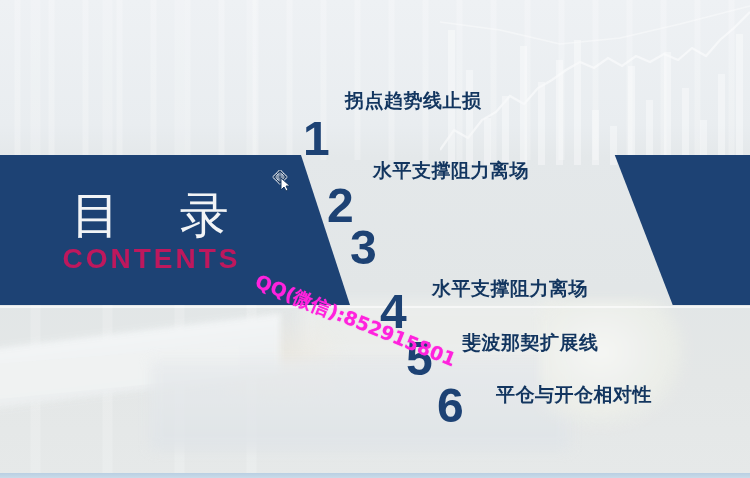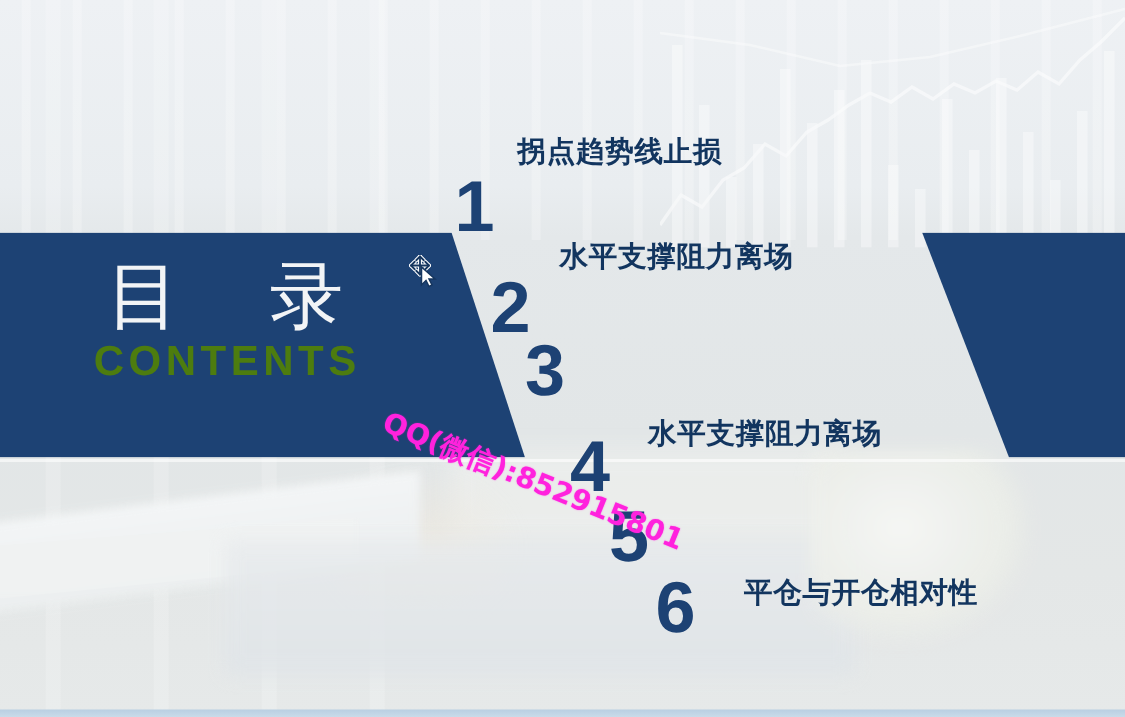--- a/index.html
+++ b/index.html
@@ -151,23 +151,24 @@
     z-index: 6;
   }
   .title-cn {
     color: #f2f4f6;
     font-size: 49px;
     font-weight: 400;
     letter-spacing: 22px;
     line-height: 1.05;
     text-indent: 22px;
     font-family: "DejaVu Sans", "Liberation Sans", sans-serif;
+    margin-top: 18px;
   }
   .title-en {
-    color: #4d7c0f;
+    color: #be185d;
     font-size: 28px;
     font-weight: bold;
     letter-spacing: 3px;
     margin-top: 2px;
     text-indent: 3px;
     font-family: "Liberation Sans", sans-serif;
   }
 
   
   .num {
@@ -271,20 +272,21 @@
   <div class="num" style="left:303px; top:115px;">1</div>
   <div class="num" style="left:327px; top:182px;">2</div>
   <div class="num" style="left:350px; top:224px;">3</div>
   <div class="num" style="left:380px; top:288px;">4</div>
   <div class="num" style="left:406px; top:335px;">5</div>
   <div class="num" style="left:437px; top:382px;">6</div>
 
   <div class="item" style="left:345px; top:88px;">拐点趋势线止损</div>
   <div class="item" style="left:373px; top:158px;text-align:right;">水平支撑阻力离场</div>
   <div class="item" style="left:432px; top:276px;">水平支撑阻力离场</div>
+  <div class="item" style="left:462px; top:330px;">斐波那契扩展线</div>
   <div class="item" style="left:496px; top:382px;">平仓与开仓相对性</div>
 
   <div class="watermark">QQ(微信):852915801</div>
 
   <div class="cursor">
     <svg width="22" height="22" viewBox="0 0 22 22" aria-hidden="true">
       <g stroke="#ffffff" stroke-width="2.6" fill="none" stroke-linecap="round">
         <path d="M8 1 L8 13 M2 7 L14 7"></path>
         <path d="M8 1 L5.5 3.5 M8 1 L10.5 3.5"></path>
         <path d="M8 13 L5.5 10.5 M8 13 L10.5 10.5"></path>

